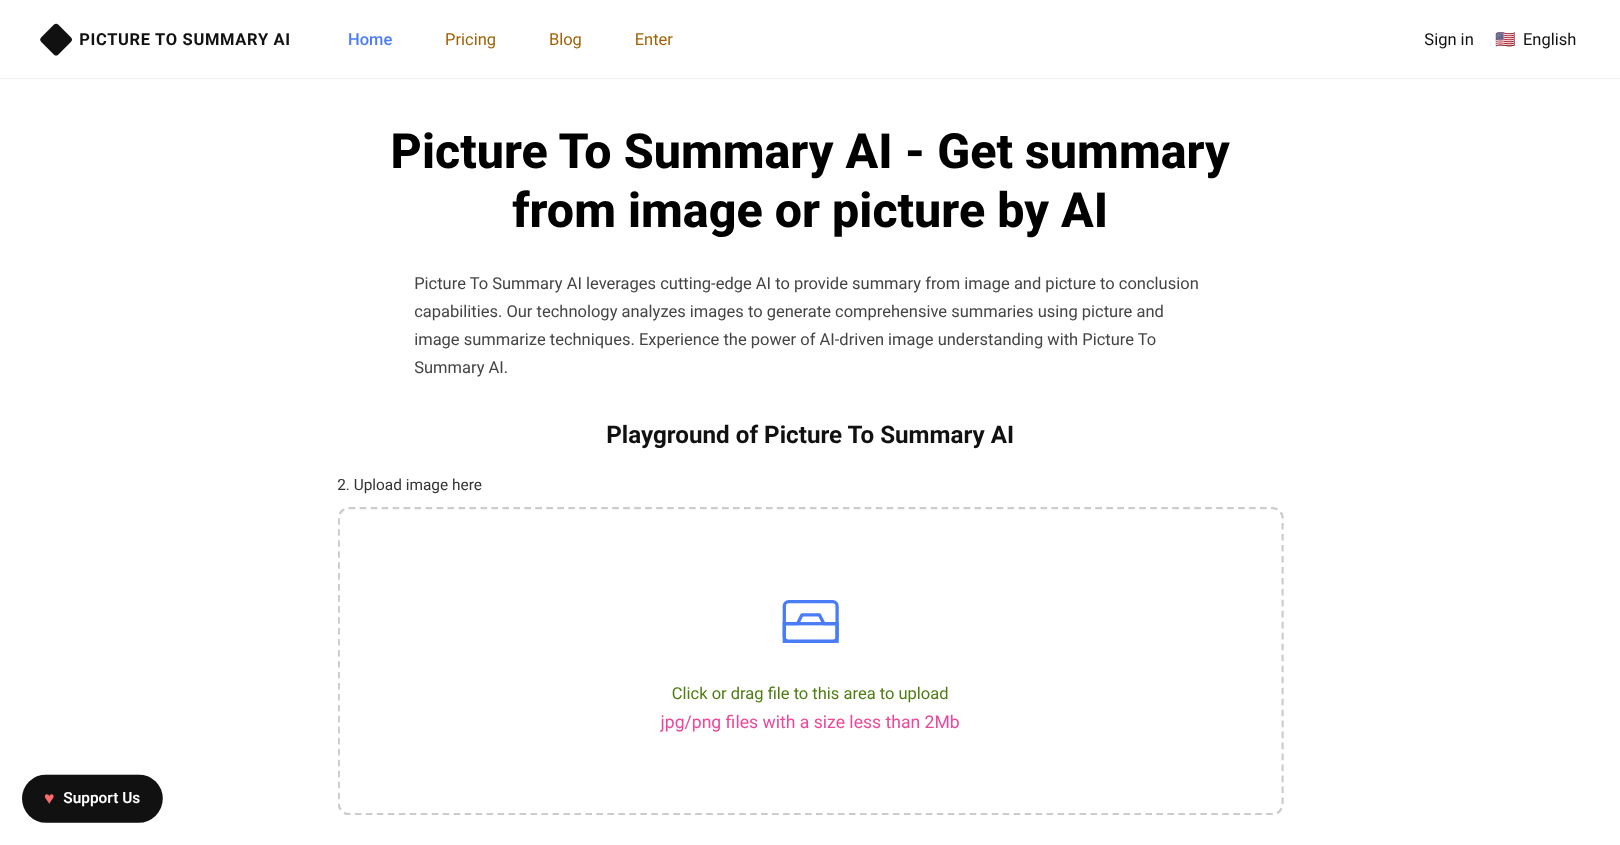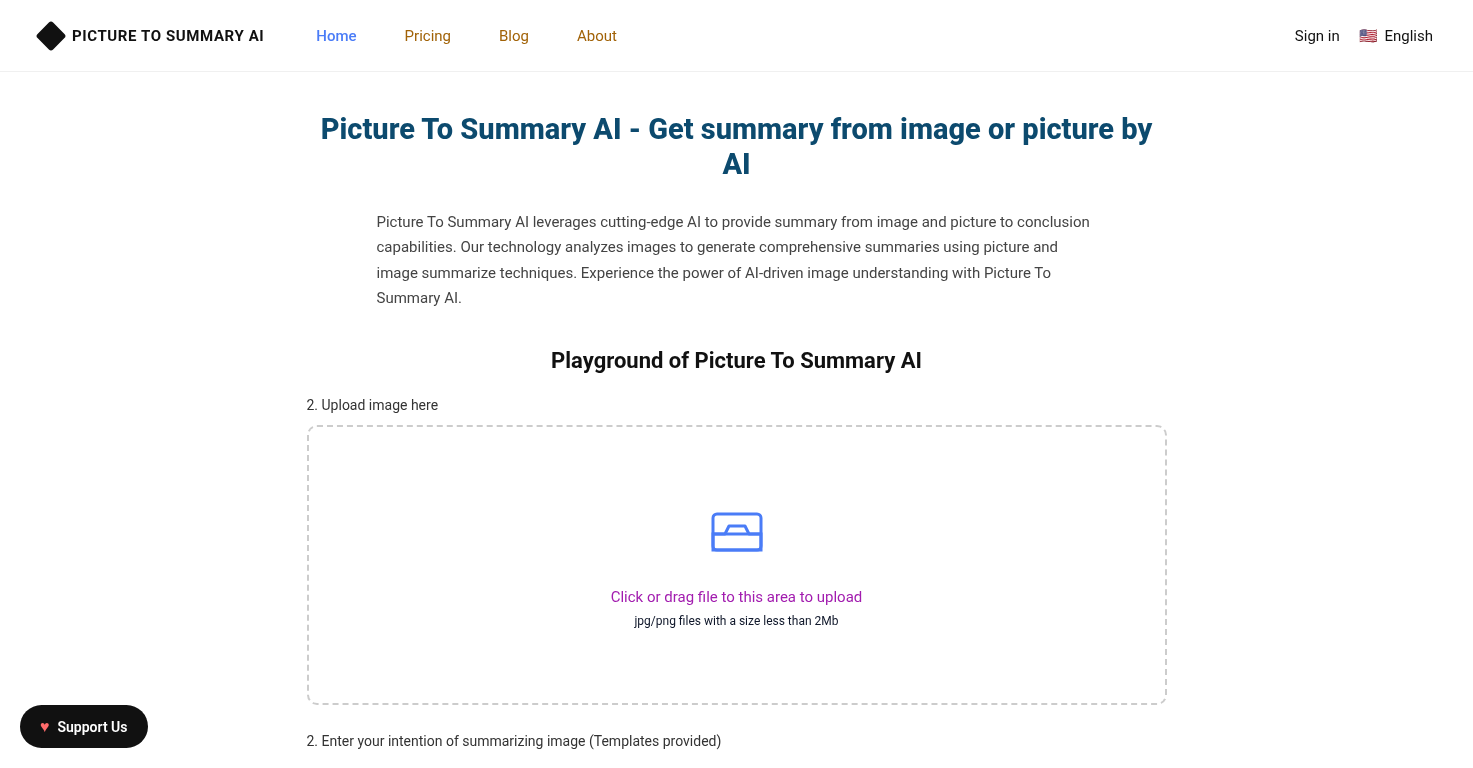--- a/index.html
+++ b/index.html
@@ -88,25 +88,25 @@
 
     
     main {
       max-width: 900px;
       margin: 0 auto;
       padding: 40px 20px 40px;
     }
 
     .hero-title {
       text-align: center;
-      font-size: 29px;
+      font-size: 44px;
       font-weight: 800;
       line-height: 1.2;
       margin-bottom: 28px;
-      color: #0c4a6e;
+      color: #000000;
     }
 
     .hero-desc {
       text-align: left;
       font-size: 15px;
       color: #444;
       line-height: 1.7;
       max-width: 720px;
       margin: 0 auto 36px;
     }
@@ -137,28 +137,28 @@
       margin-bottom: 28px;
       min-height: 280px;
     }
 
     .upload-icon {
       margin-bottom: 18px;
     }
 
     .upload-main-text {
       font-size: 15px;
-      color: #a21caf;
+      color: #4d7c0f;
       margin-bottom: 8px;
       text-align: right;
     }
 
     .upload-sub-text {
-      font-size: 12px;
-      color: #0f172a;
+      font-size: 16px;
+      color: #ec4899;
     }
 
     
     .intention-label {
       font-size: 14px;
       color: #333;
       margin-bottom: 12px;
     }
 
     
@@ -202,21 +202,21 @@
     <li>
       <a href="#" class="active">Home</a>
     </li>
     <li>
       <a href="#">Pricing</a>
     </li>
     <li>
       <a href="#">Blog</a>
     </li>
     <li>
-      <a href="#">About</a>
+      <a href="#">Enter</a>
     </li>
   </ul>
   <div class="nav-right">
     <a href="#">Sign in</a>
     <div class="lang-flag">
       <span>🇺🇸</span>
       <span>English</span>
     </div>
   </div>
 </nav>

